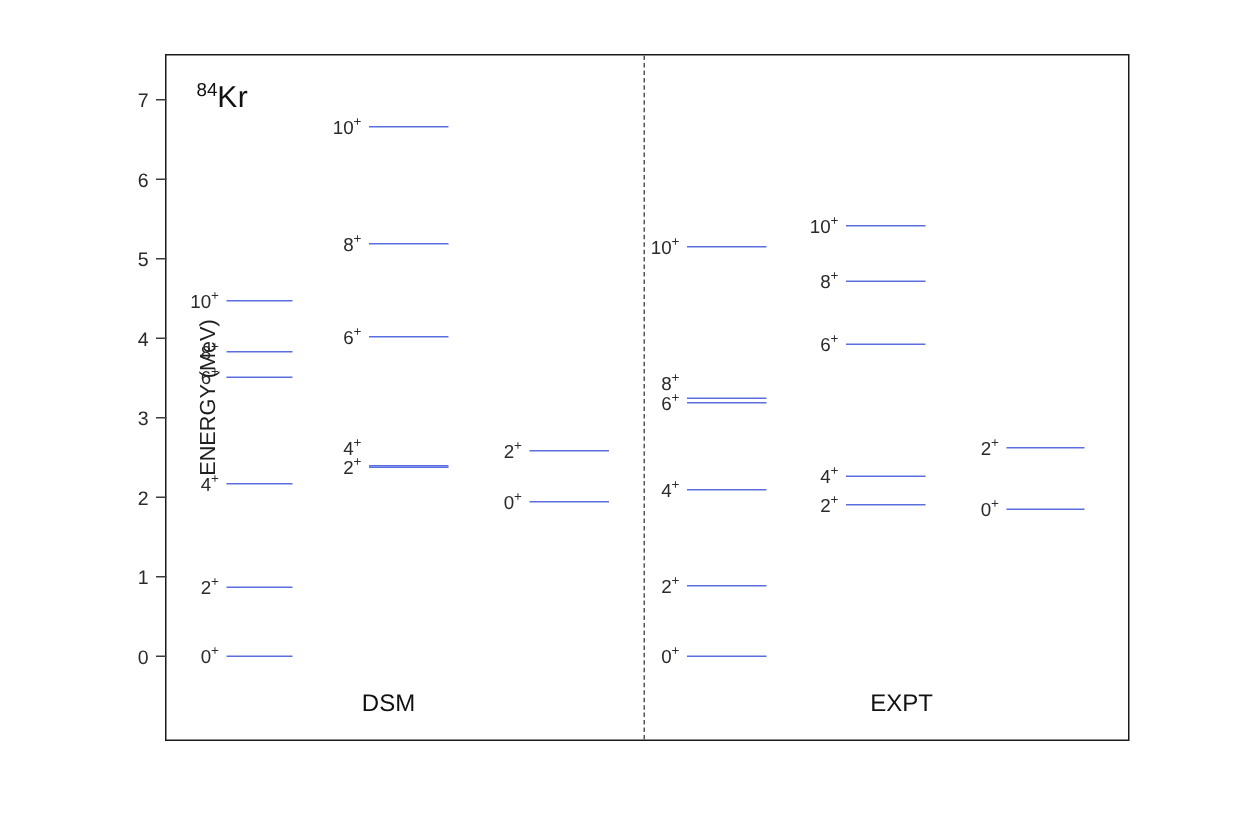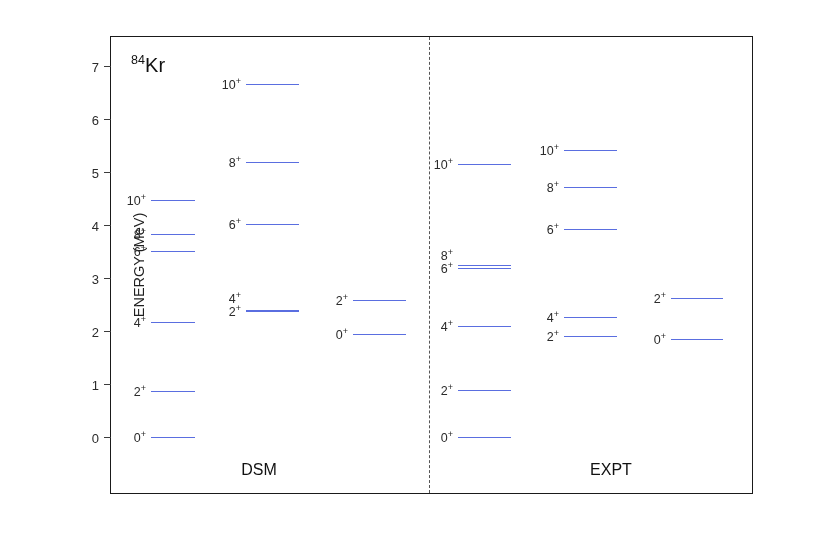--- a/index.html
+++ b/index.html
@@ -80,21 +80,21 @@
       </div>
 
     <div id="divider" style="left: 318px;"></div>
 
     <div id="nuclide" style="left: 20px; top: 16px; text-align: right;">
       <span class="mass">84</span><span class="sym">Kr</span>
     </div>
 
     <div id="captions">
         <div class="colcap" style="left: 148px; top: 424px;">DSM</div>
-        <div class="colcap" style="left: 500px; top: 424px;">EXPT</div>
+        <div class="colcap" style="left: 490px; top: 424px;">EXPT</div>
       </div>
 
     <div id="levels">
         <div class="level" style="left: 40px; width: 44px; top: 399.757px;">
           <div class="bar" style="border-top: 1.4px solid rgb(90, 110, 224);"></div>
           <div class="jp" style="top: 0px;">0<sup>+</sup></div>
         </div>
         <div class="level" style="left: 40px; width: 44px; top: 353.692px;">
           <div class="bar" style="border-top: 1.4px solid rgb(90, 110, 224);"></div>
           <div class="jp" style="top: 0px;">2<sup>+</sup></div>

